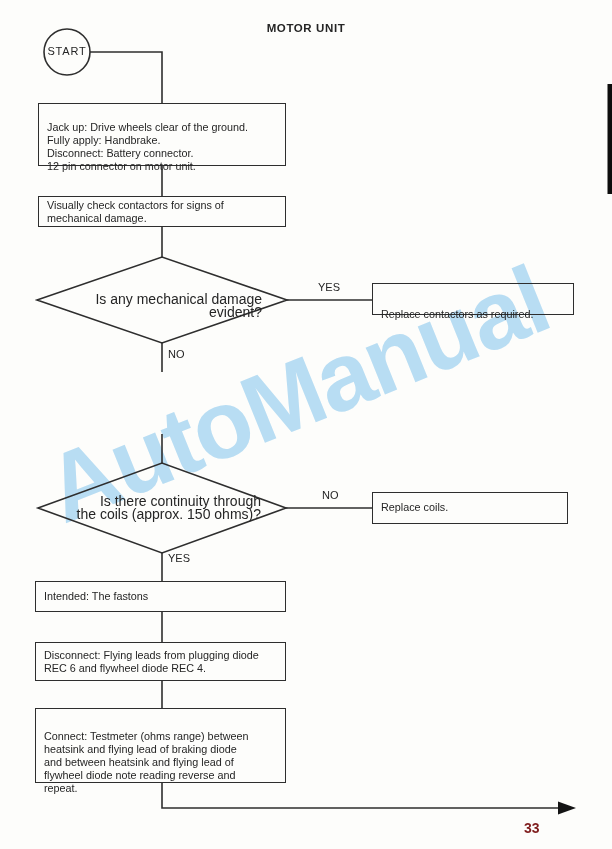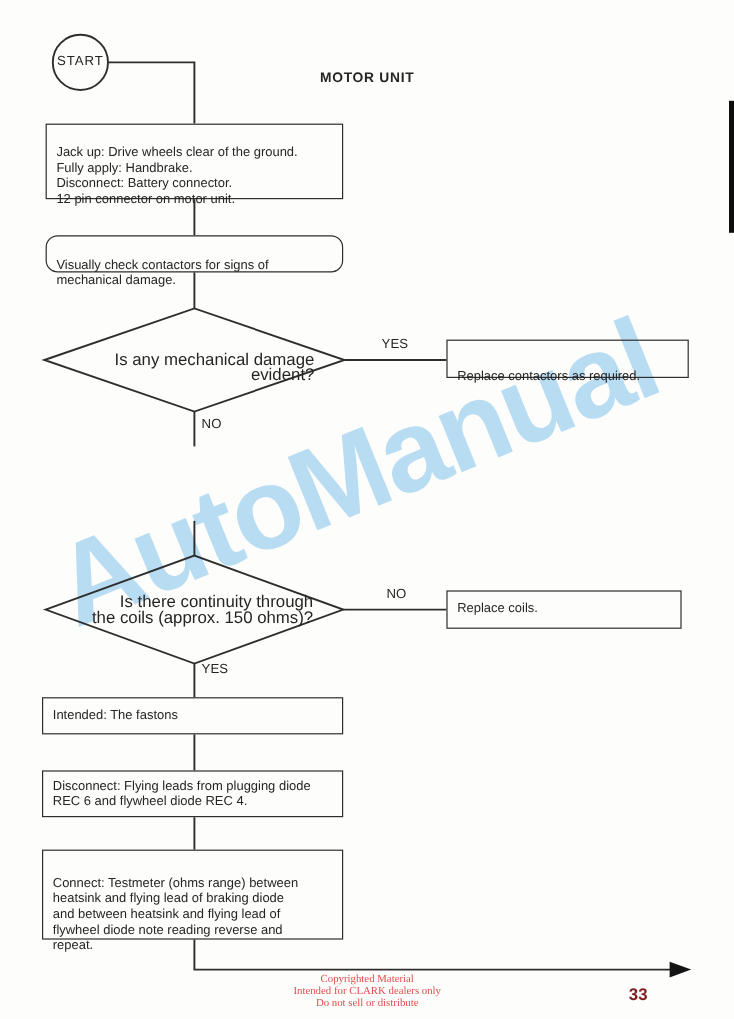--- a/index.html
+++ b/index.html
@@ -11,33 +11,33 @@
   
   .watermark {
     position:absolute; left:70px; top:440px; height:100px; line-height:100px;
     font-size:96px; font-weight:700; letter-spacing:-2px; white-space:nowrap;
     color:#b8ddf3; transform:rotate(-22deg); transform-origin:0 100%;
     z-index:1; user-select:none;
   }
   svg.lines { position:absolute; left:0; top:0; z-index:2; }
   .title {
     position:absolute; left:0; right:0; top:22px; text-align:center;
-    font-weight:700; font-size:11.5px; letter-spacing:0.6px; z-index:3;margin-top:37px;
+    font-weight:700; font-size:11.5px; letter-spacing:0.6px; z-index:3;
   }
   .start-label {
     position:absolute; left:44px; top:45px; width:46px; text-align:center;
     font-size:11px; letter-spacing:0.8px; z-index:3;
   }
   .box {
     position:absolute; box-sizing:border-box; border:1.6px solid #2e2e2e;
     background:transparent; z-index:3;
     font-size:10.8px; line-height:13px; white-space:pre-line; padding:4px 8px;
   }
   .b1 { left:38px;  top:103px; width:248px; height:63px; padding-top:17px; }
-  .b2 { left:38px;  top:196px; width:248px; height:31px; padding-top:18px;border-radius:10px; }
+  .b2 { left:38px;  top:196px; width:248px; height:31px; padding-top:2px; }
   .b3 { left:37px;  top:372px; width:249px; height:62px; padding-top:4px; }
   .b4 { left:35px;  top:581px; width:251px; height:31px; padding-top:8px; }
   .b5 { left:35px;  top:642px; width:251px; height:39px; padding-top:6px; }
   .b6 { left:35px;  top:708px; width:251px; height:75px; padding-top:21px; }
   .rc1 { left:372px; top:283px; width:202px; height:32px; padding-top:24px; }
   .rc2 { left:372px; top:492px; width:196px; height:32px; padding-top:8px; }
   .dtext {
     position:absolute; text-align:right; font-size:14px; line-height:13px;
     white-space:pre-line; z-index:3;
   }
@@ -109,21 +109,16 @@
 
   <div class="box b4">Intended: The fastons</div>
   <div class="box b5">Disconnect: Flying leads from plugging diode
 REC 6 and flywheel diode REC 4.</div>
   <div class="box b6">Connect: Testmeter (ohms range) between
 heatsink and flying lead of braking diode
 and between heatsink and flying lead of
 flywheel diode note reading reverse and
 repeat.</div>
 
-  <div class="copyright">
-    <div>Copyrighted Material</div>
-    <div>Intended for CLARK dealers only</div>
-    <div>Do not sell or distribute</div>
-  </div>
 
   <div class="pagenum">33</div>
 
 </div>
 
 </body></html>

